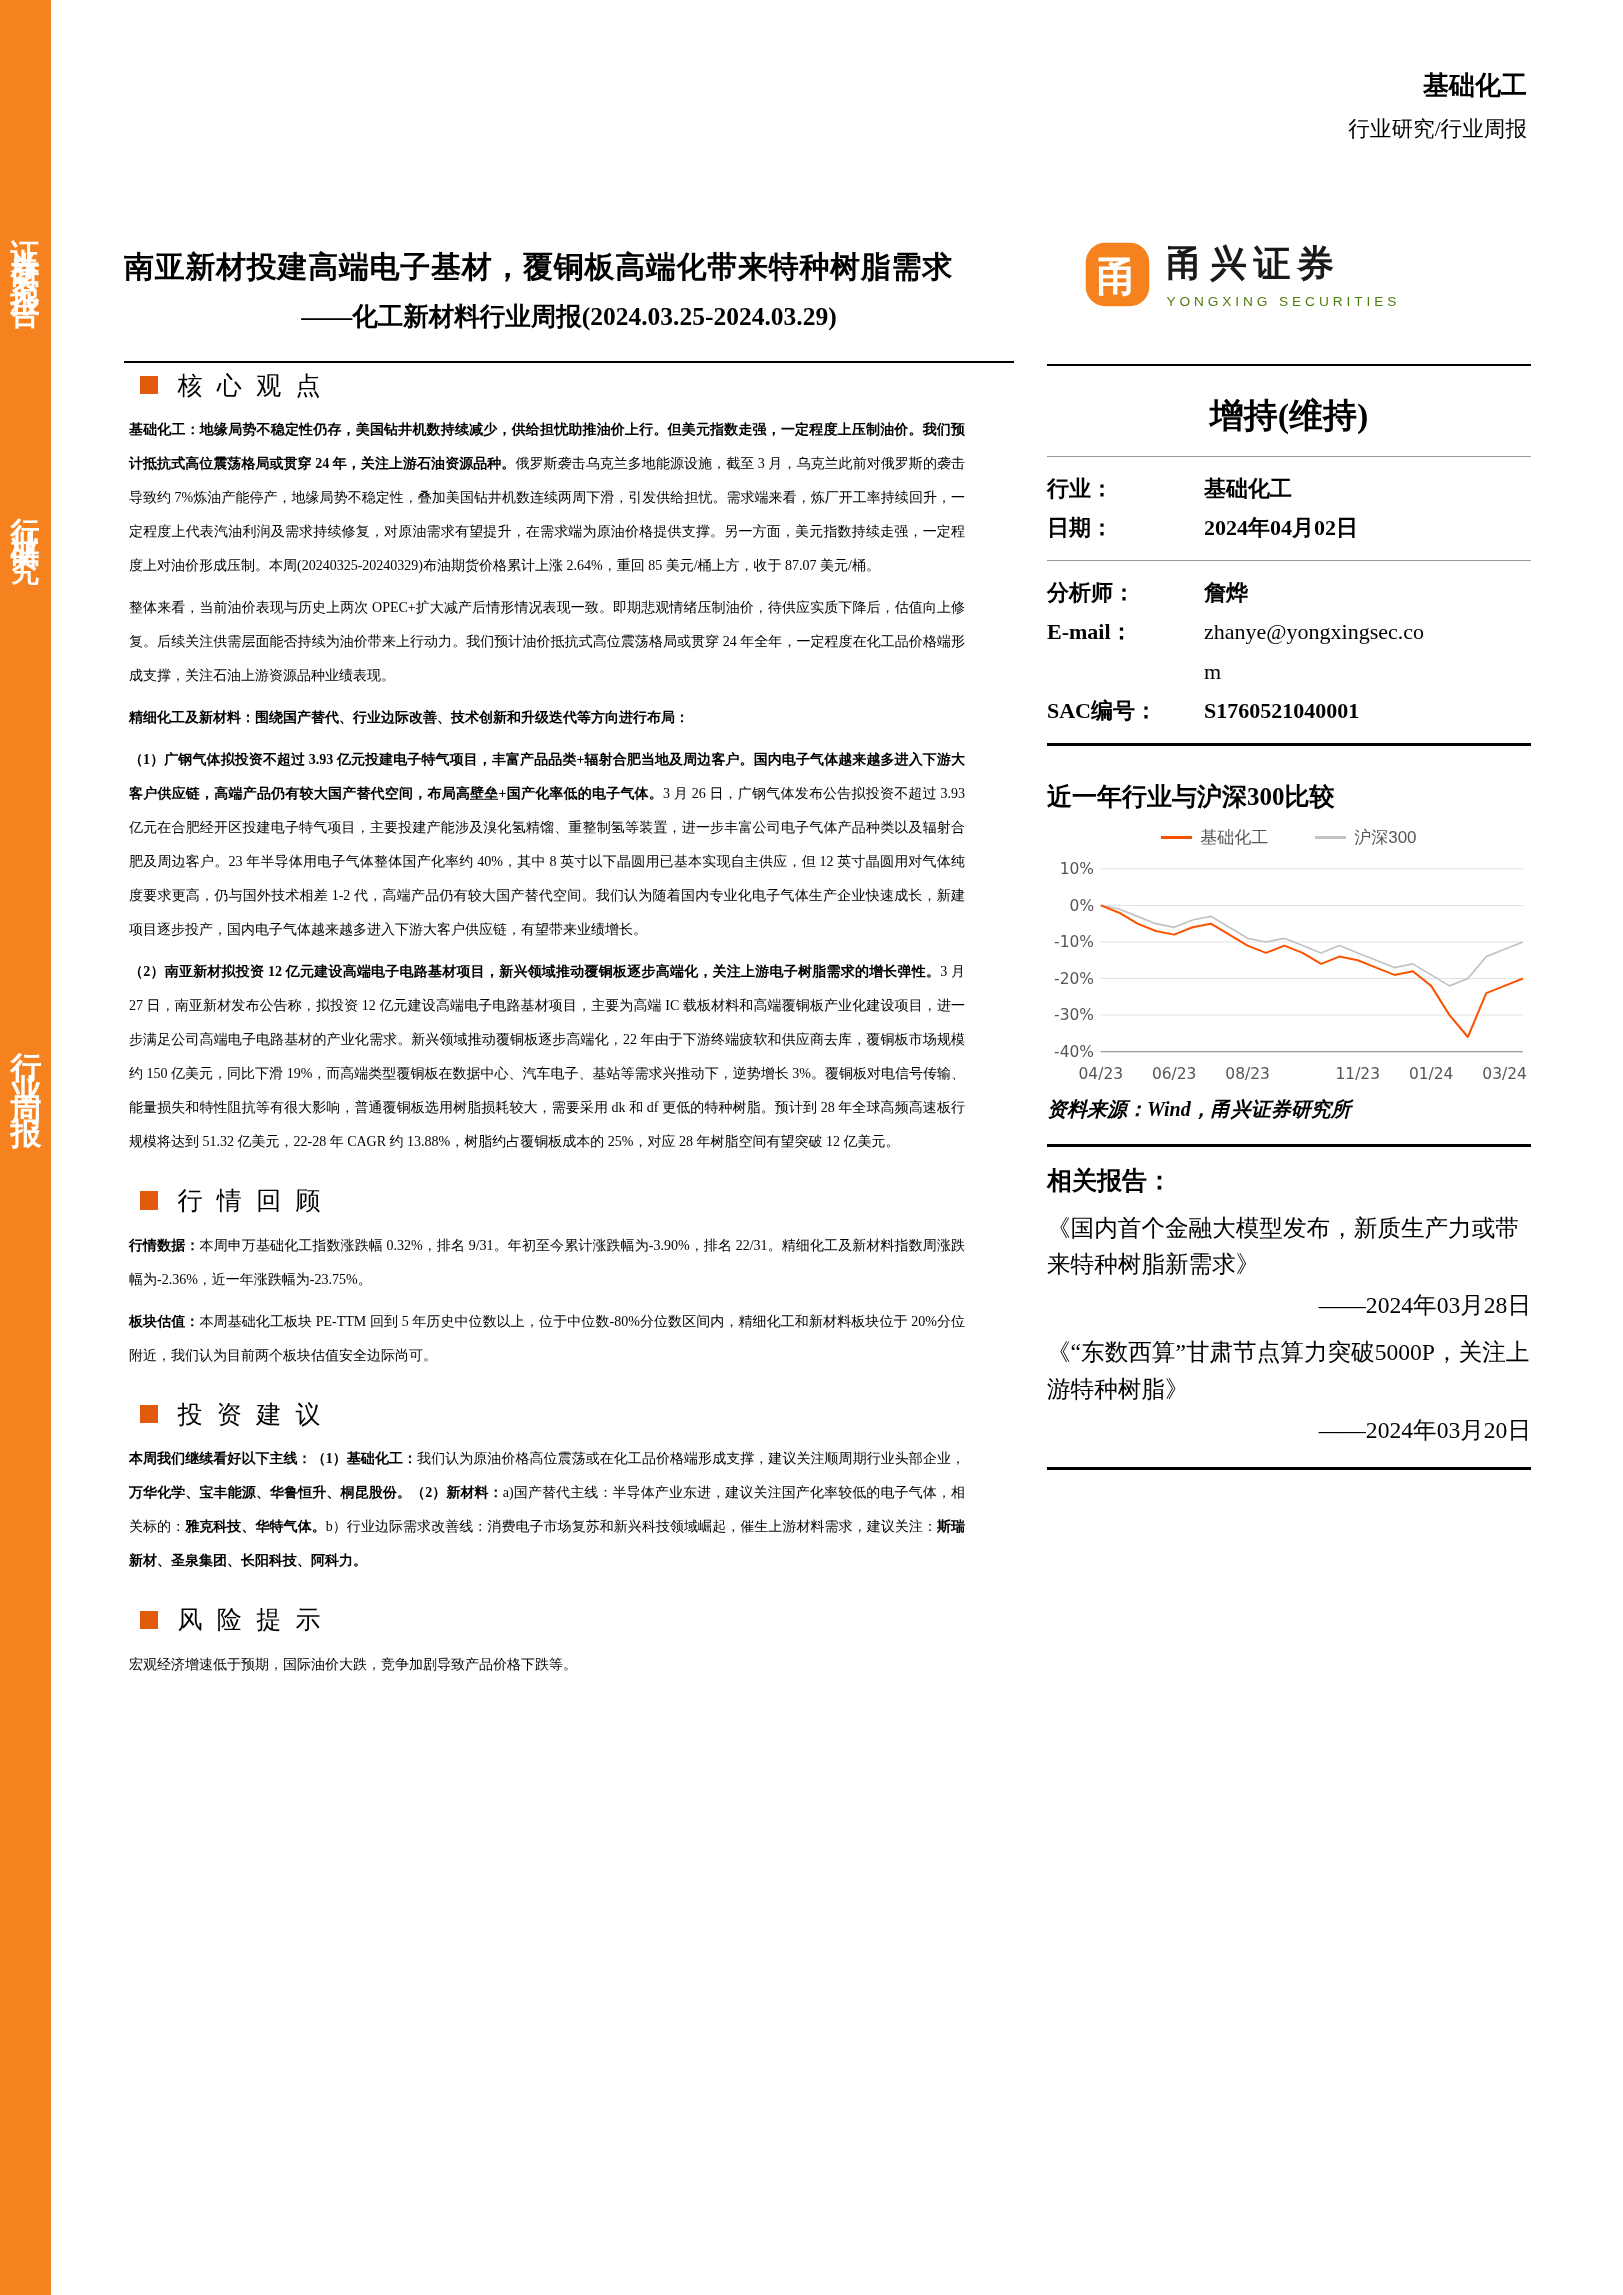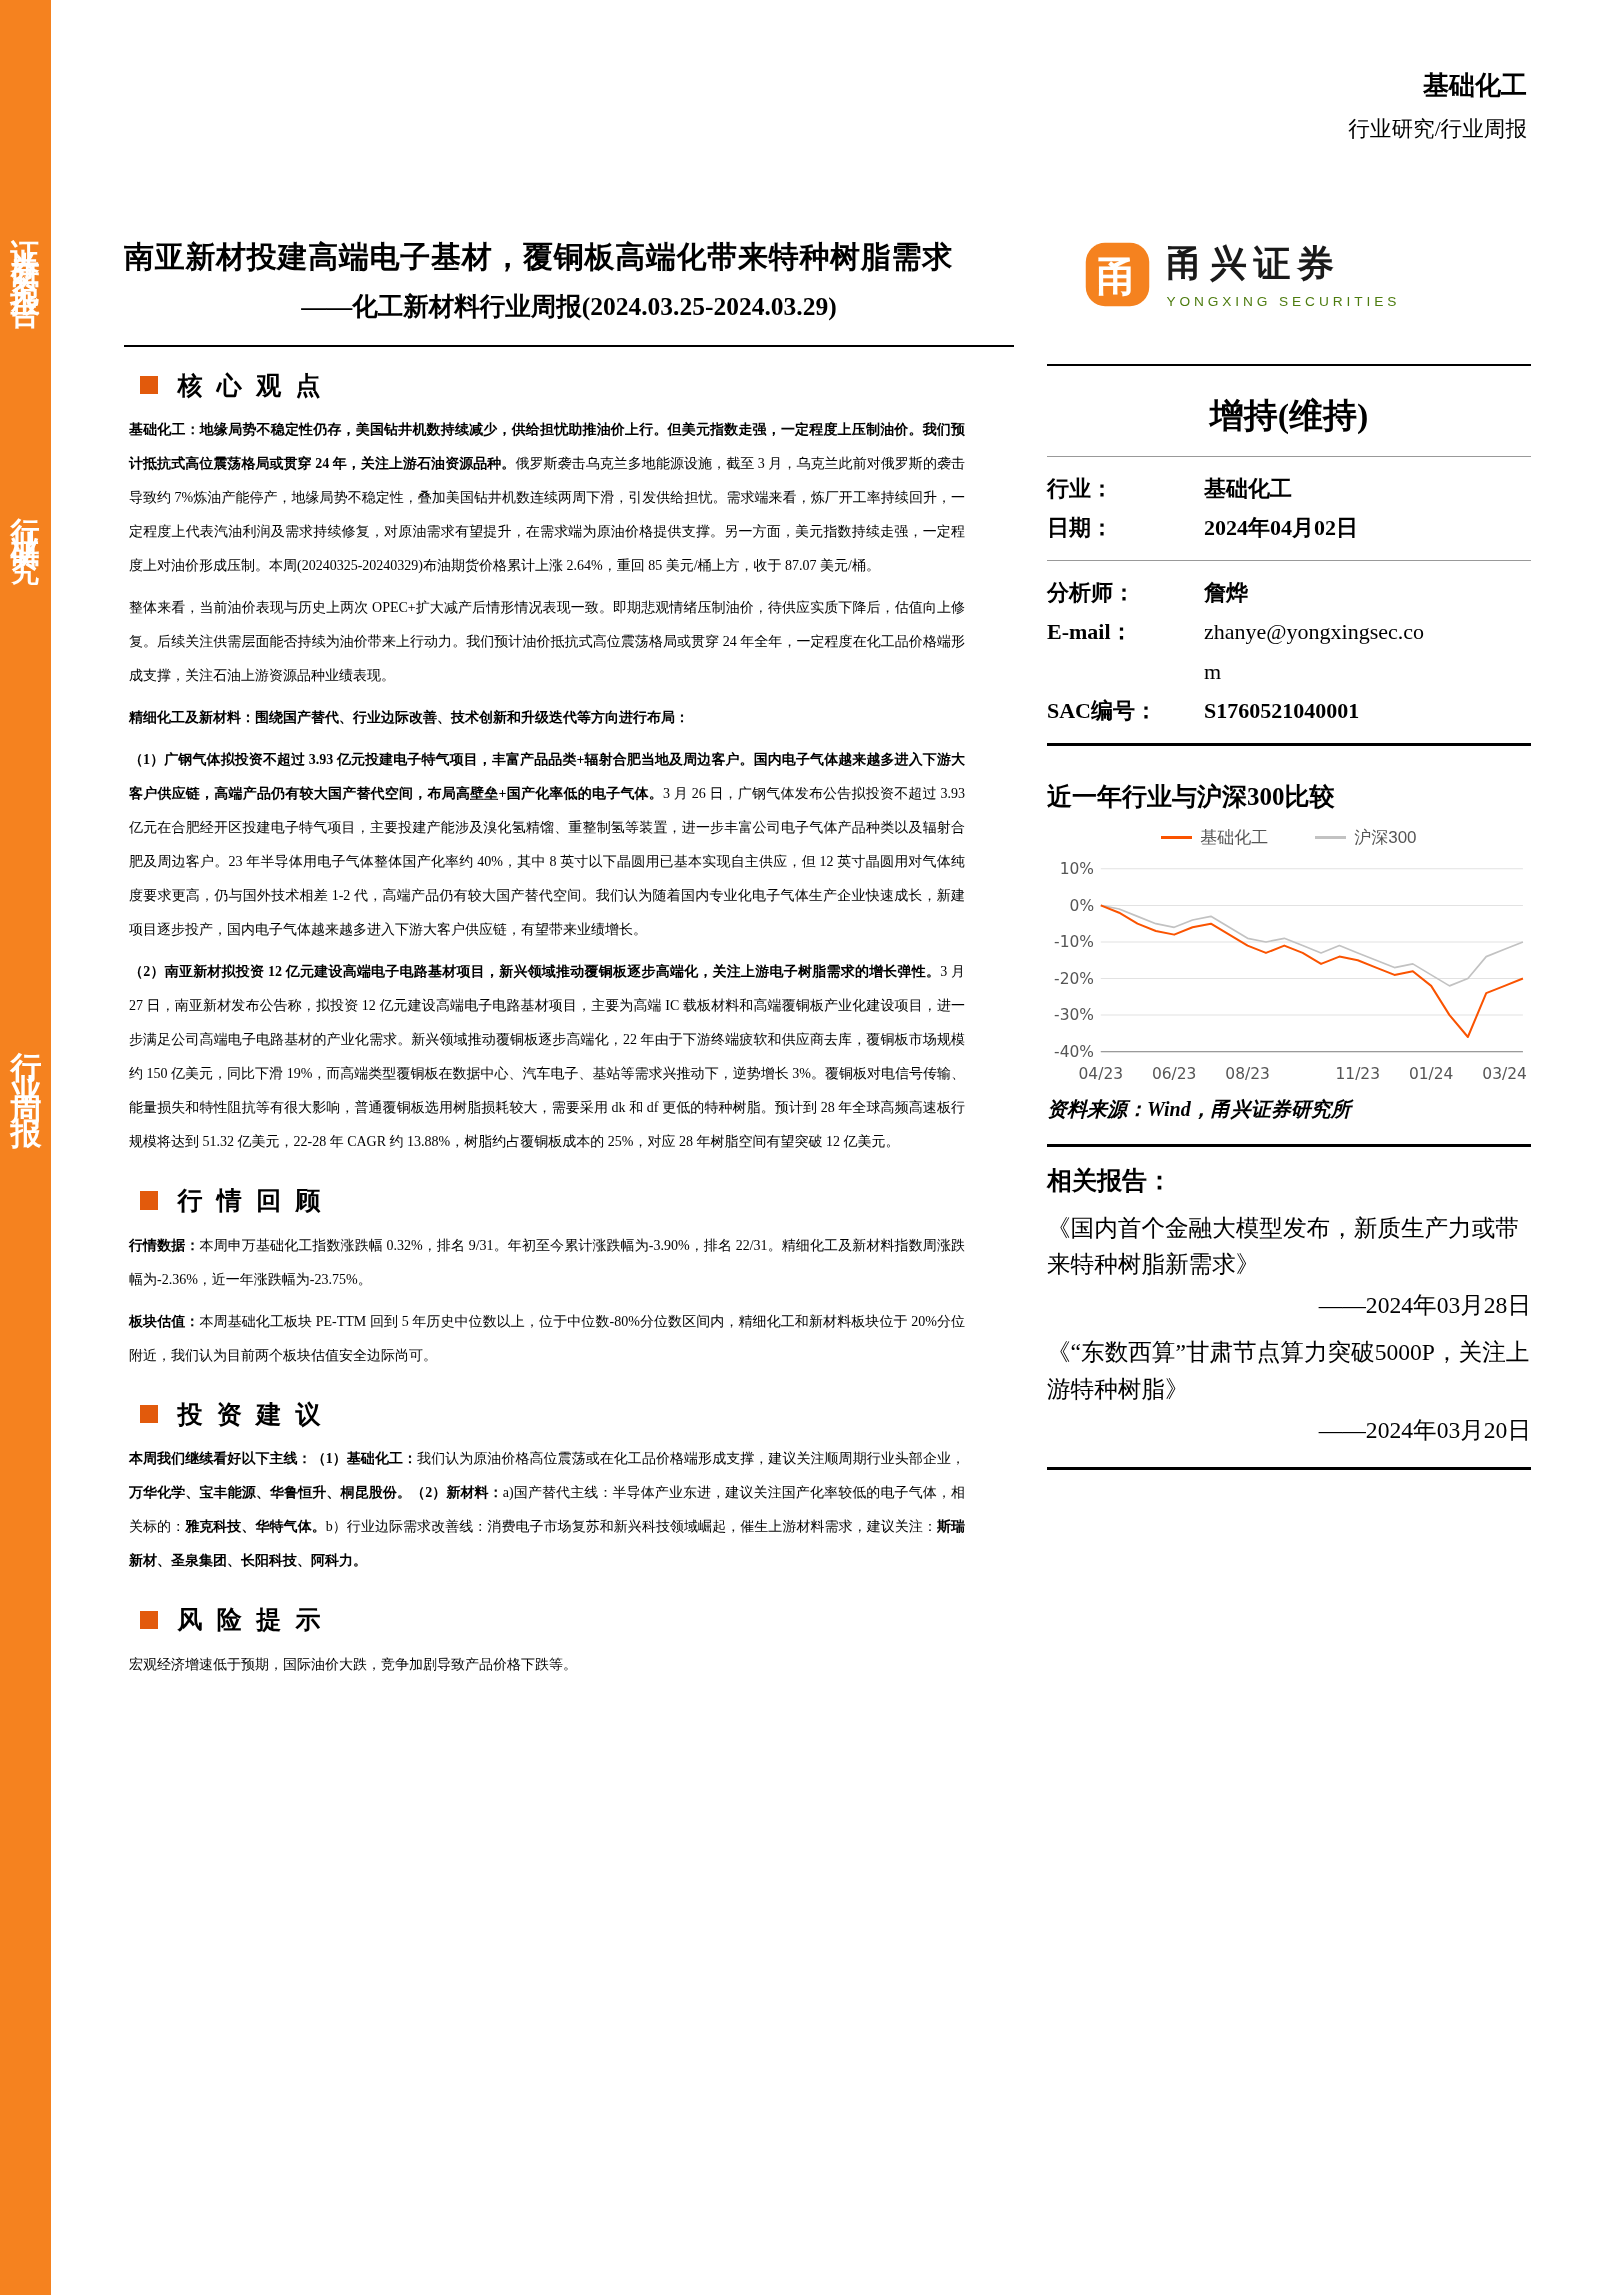--- a/index.html
+++ b/index.html
@@ -13,21 +13,21 @@
   .sb-report{top:216px;font-size:29px;letter-spacing:11.8px}
   .sb-research{top:495px;font-size:29px;letter-spacing:11.8px}
   .sb-weekly{top:1027px;font-size:31px;letter-spacing:22px}
 
   
   .top-right{position:absolute;right:96px;top:68px;text-align:right}
   .tr-cat{font-size:26px;font-weight:bold;margin-bottom:10.5px}
   .tr-sub{font-size:21.6px}
 
   
-  .title-block{position:absolute;left:124px;top:237px;width:890px;border-bottom:2.6px solid #000;padding-bottom:21px}
+  .title-block{position:absolute;left:124px;top:247px;width:890px;border-bottom:2.6px solid #000;padding-bottom:27px}
   .title-block h1{font-size:30px;font-weight:bold;letter-spacing:0.7px;white-space:nowrap}
   .subtitle{font-size:25.5px;font-weight:bold;text-align:center;margin-top:10.5px}
 
   
   .logo{position:absolute;left:1083px;top:239px;width:448px;display:flex;align-items:center;gap:14.4px}
   .logo-mark{width:69px;height:69px;flex:0 0 auto}
   .logo-cn{font-size:37px;font-weight:bold;letter-spacing:6.5px;color:#1a1a1a;font-family:"Liberation Sans",sans-serif}
   .logo-en{font-size:13.7px;letter-spacing:3.9px;color:#4d7c0f;margin-top:5.2px;font-family:"Liberation Sans",sans-serif}
 
   
@@ -50,21 +50,21 @@
   .chart-svg .tick{font-size:23px;fill:#555;font-family:"DejaVu Sans",sans-serif}
   .source{font-size:20px;font-style:italic;font-weight:bold;margin-top:10.5px}
 
   .divider{border-top:3.9px solid #000;margin:21px 0 17px}
   .related-heading{font-size:25px;font-weight:bold;margin-bottom:0}
   .rel-title{font-size:23.6px;line-height:1.55;margin-top:13px}
   .rel-date{font-size:23.6px;text-align:right;margin-top:6.5px}
 
   
   .main-col{position:absolute;left:129px;top:366px;width:836px}
-  .sec-head{display:flex;align-items:center;gap:19.6px;padding-left:10.5px;font-size:25px;font-weight:bold;letter-spacing:14.4px;margin:25px 0 11.8px}
+  .sec-head{display:flex;align-items:center;gap:19.6px;padding-left:10.5px;font-size:25px;font-weight:normal;letter-spacing:14.4px;margin:25px 0 11.8px}
   .sec-head:first-child{margin-top:2.6px}
   .sec-head .bullet{width:18.3px;height:18.3px;background:var(--bullet,#E25A0C);flex:0 0 auto}
   .para{font-size:14px;line-height:34px;text-align:justify;margin:7.9px 0}
   .para .b{font-weight:bold}
 </style>
 </head>
 <body>
 
 <div class="page">
 

